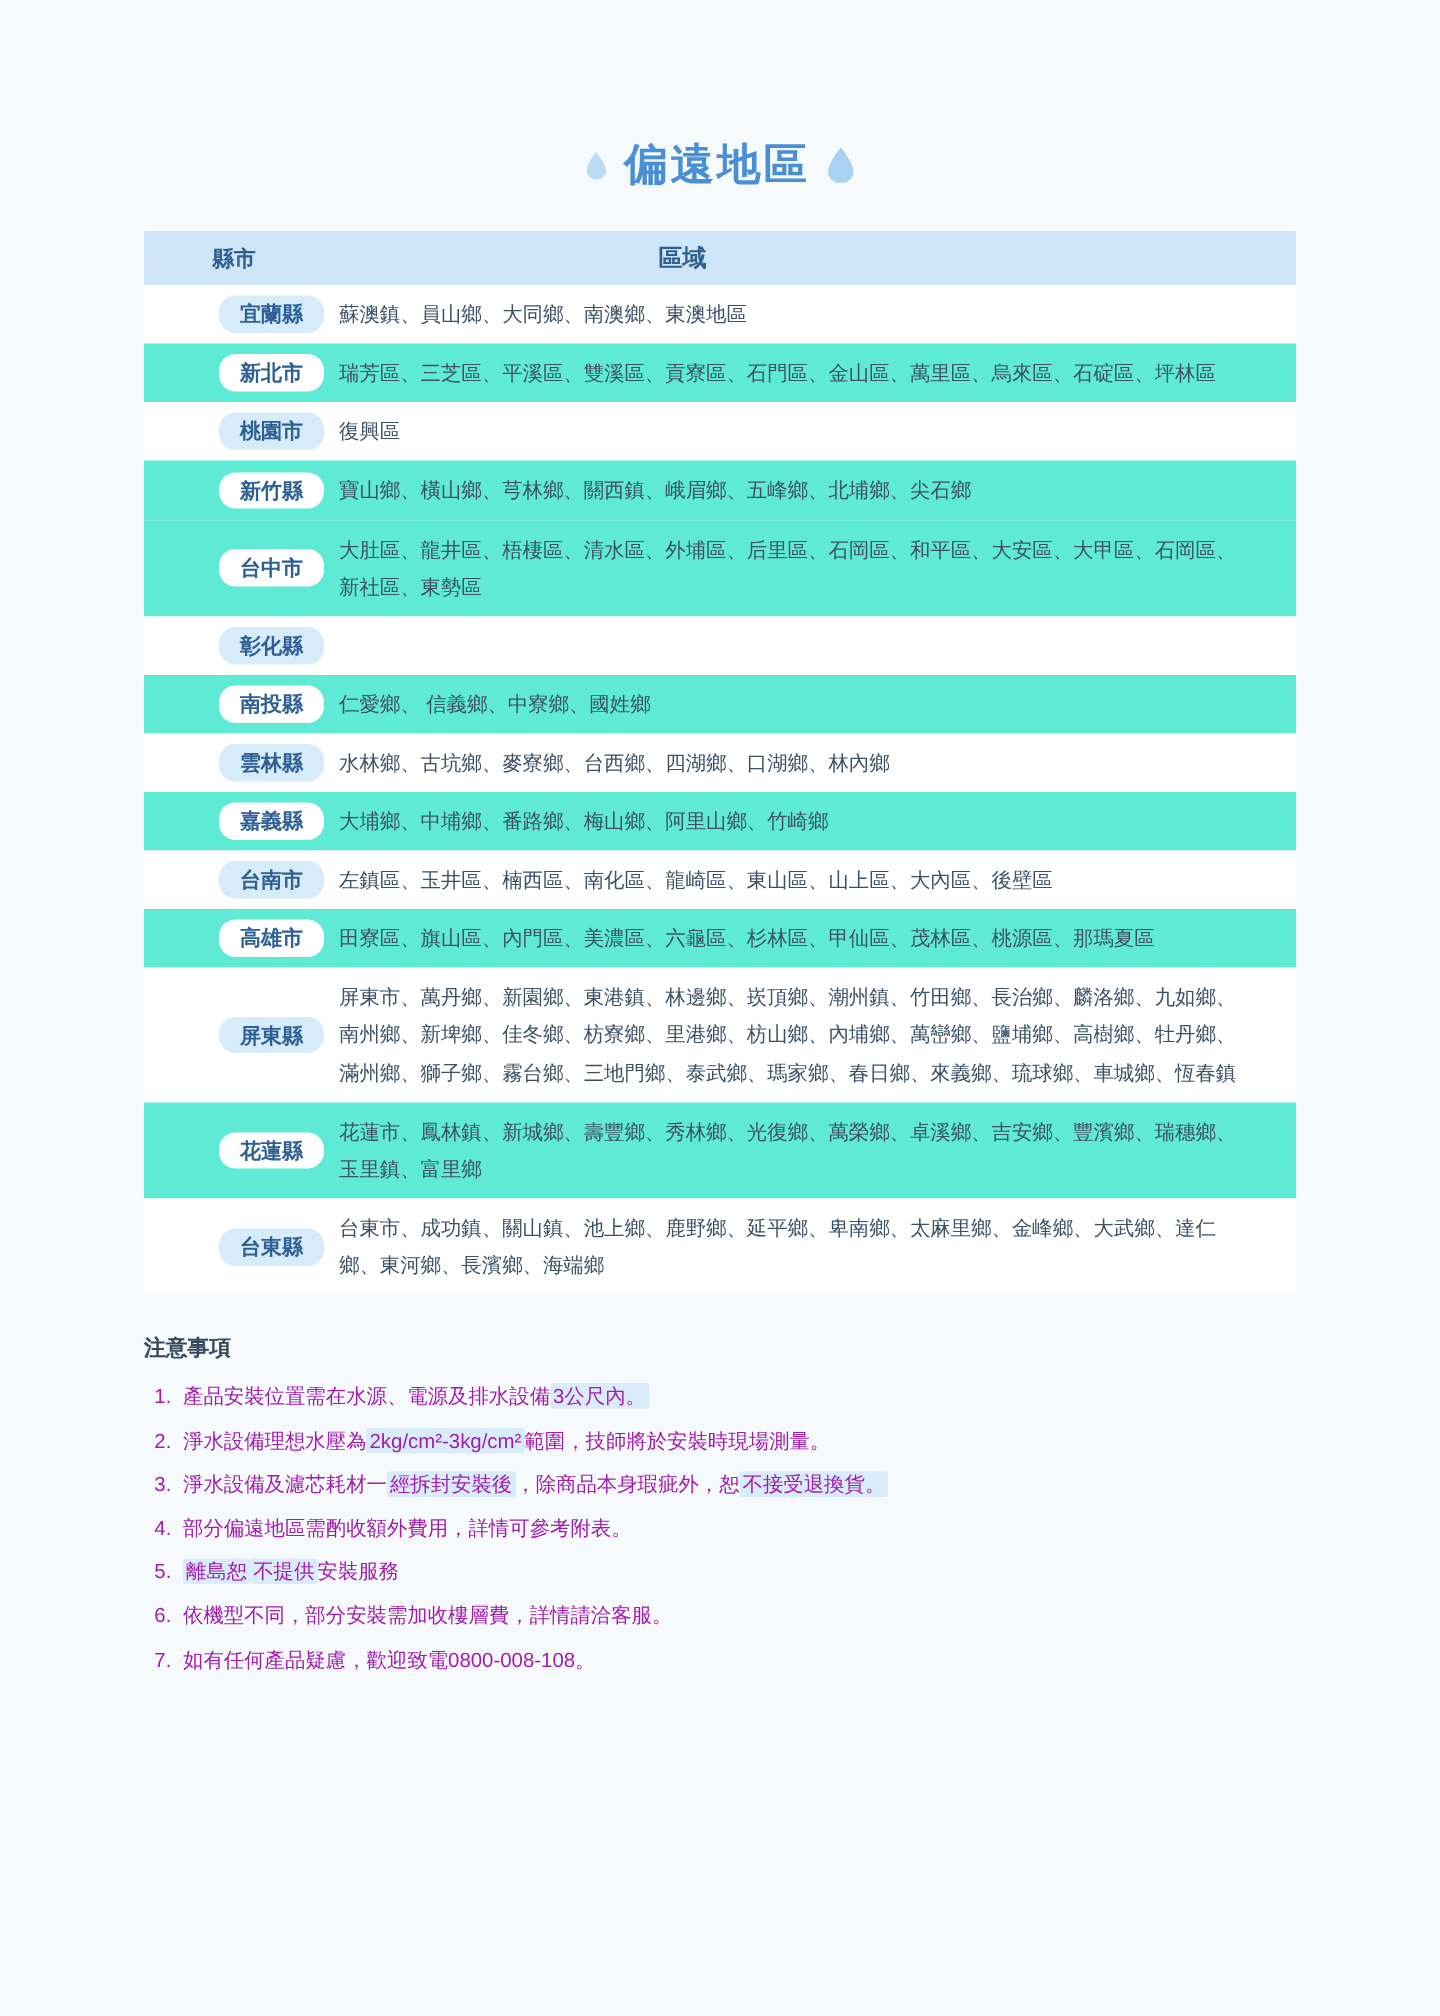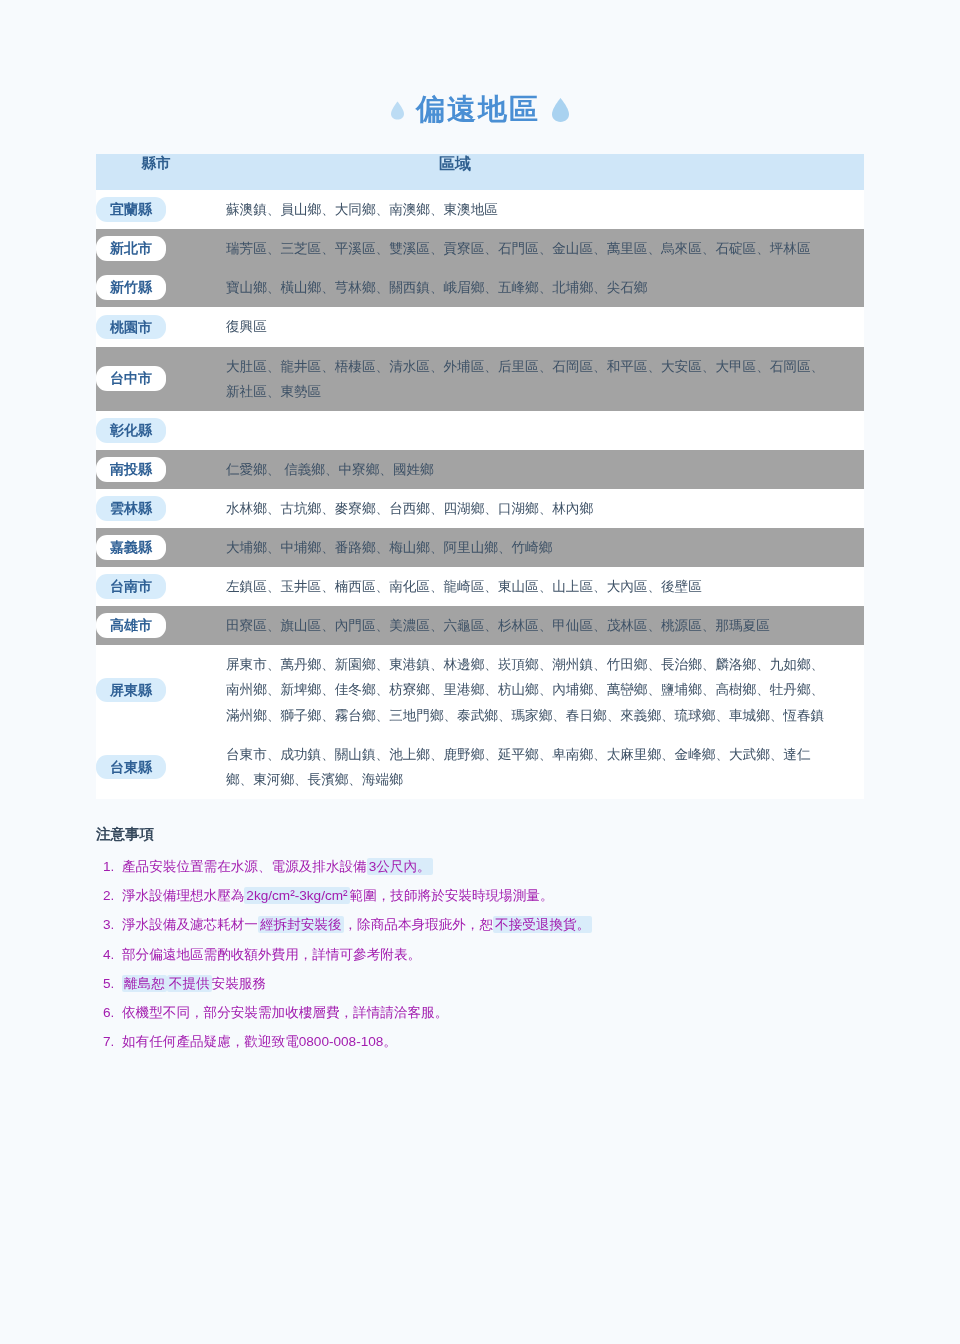--- a/index.html
+++ b/index.html
@@ -59,21 +59,21 @@
   
   .table {
     margin: 22px 96px 0 96px;
     width: 768px;
     box-sizing: border-box;
     border-collapse: collapse;
   }
   .thead-row {
     background: #cfe6f8;
     display: flex;
-    align-items: flex-start;
+    align-items: center;
     height: 36px;
   }
   .th-county {
     width: 120px;
     text-align: center;
     font-size: 14.5px;
     font-weight: bold;
     color: #2f5f8f;
     flex: 0 0 120px;
   }
@@ -88,27 +88,27 @@
   }
 
   .row {
     display: flex;
     align-items: center;
     min-height: 36px;
     padding: 7px 0;
     box-sizing: border-box;
   }
   .row.odd  { background: #ffffff; }
-  .row.even { background: #a3a3a3; }
+  .row.even { background: #5eead4; }
 
   .cell-county {
     flex: 0 0 120px;
     width: 120px;
     display: flex;
-    justify-content: flex-start;
+    justify-content: flex-end;
     align-items: center;
   }
   .county-pill {
     display: inline-block;
     background: #d7ecfb;
     color: #2f6095;
     font-size: 14px;
     font-weight: bold;
     border-radius: 11px;
     padding: 4px 14px;
@@ -189,32 +189,32 @@
           <span class="county-pill">宜蘭縣</span>
         </div>
       <div class="cell-area">蘇澳鎮、員山鄉、大同鄉、南澳鄉、東澳地區</div>
     </div>
     <div class="row even">
       <div class="cell-county">
           <span class="county-pill">新北市</span>
         </div>
       <div class="cell-area">瑞芳區、三芝區、平溪區、雙溪區、貢寮區、石門區、金山區、萬里區、烏來區、石碇區、坪林區</div>
     </div>
+    <div class="row odd">
+      <div class="cell-county">
+          <span class="county-pill">桃園市</span>
+        </div>
+      <div class="cell-area">復興區</div>
+    </div>
     <div class="row even">
       <div class="cell-county">
           <span class="county-pill">新竹縣</span>
         </div>
       <div class="cell-area">寶山鄉、橫山鄉、芎林鄉、關西鎮、峨眉鄉、五峰鄉、北埔鄉、尖石鄉</div>
     </div>
-    <div class="row odd">
-      <div class="cell-county">
-          <span class="county-pill">桃園市</span>
-        </div>
-      <div class="cell-area">復興區</div>
-    </div>
     <div class="row even">
       <div class="cell-county">
           <span class="county-pill">台中市</span>
         </div>
       <div class="cell-area">大肚區、龍井區、梧棲區、清水區、外埔區、后里區、石岡區、和平區、大安區、大甲區、石岡區、新社區、東勢區</div>
     </div>
     <div class="row odd">
       <div class="cell-county">
           <span class="county-pill">彰化縣</span>
         </div>
@@ -247,20 +247,26 @@
       <div class="cell-county">
           <span class="county-pill">高雄市</span>
         </div>
       <div class="cell-area">田寮區、旗山區、內門區、美濃區、六龜區、杉林區、甲仙區、茂林區、桃源區、那瑪夏區</div>
     </div>
     <div class="row odd">
       <div class="cell-county">
           <span class="county-pill">屏東縣</span>
         </div>
       <div class="cell-area">屏東市、萬丹鄉、新園鄉、東港鎮、林邊鄉、崁頂鄉、潮州鎮、竹田鄉、長治鄉、麟洛鄉、九如鄉、南州鄉、新埤鄉、佳冬鄉、枋寮鄉、里港鄉、枋山鄉、內埔鄉、萬巒鄉、鹽埔鄉、高樹鄉、牡丹鄉、滿州鄉、獅子鄉、霧台鄉、三地門鄉、泰武鄉、瑪家鄉、春日鄉、來義鄉、琉球鄉、車城鄉、恆春鎮</div>
+    </div>
+    <div class="row even">
+      <div class="cell-county">
+          <span class="county-pill">花蓮縣</span>
+        </div>
+      <div class="cell-area">花蓮市、鳳林鎮、新城鄉、壽豐鄉、秀林鄉、光復鄉、萬榮鄉、卓溪鄉、吉安鄉、豐濱鄉、瑞穗鄉、玉里鎮、富里鄉</div>
     </div>
     <div class="row odd">
       <div class="cell-county">
           <span class="county-pill">台東縣</span>
         </div>
       <div class="cell-area">台東市、成功鎮、關山鎮、池上鄉、鹿野鄉、延平鄉、卑南鄉、太麻里鄉、金峰鄉、大武鄉、達仁鄉、東河鄉、長濱鄉、海端鄉</div>
     </div>
   </div>
 
   <div class="notes">

